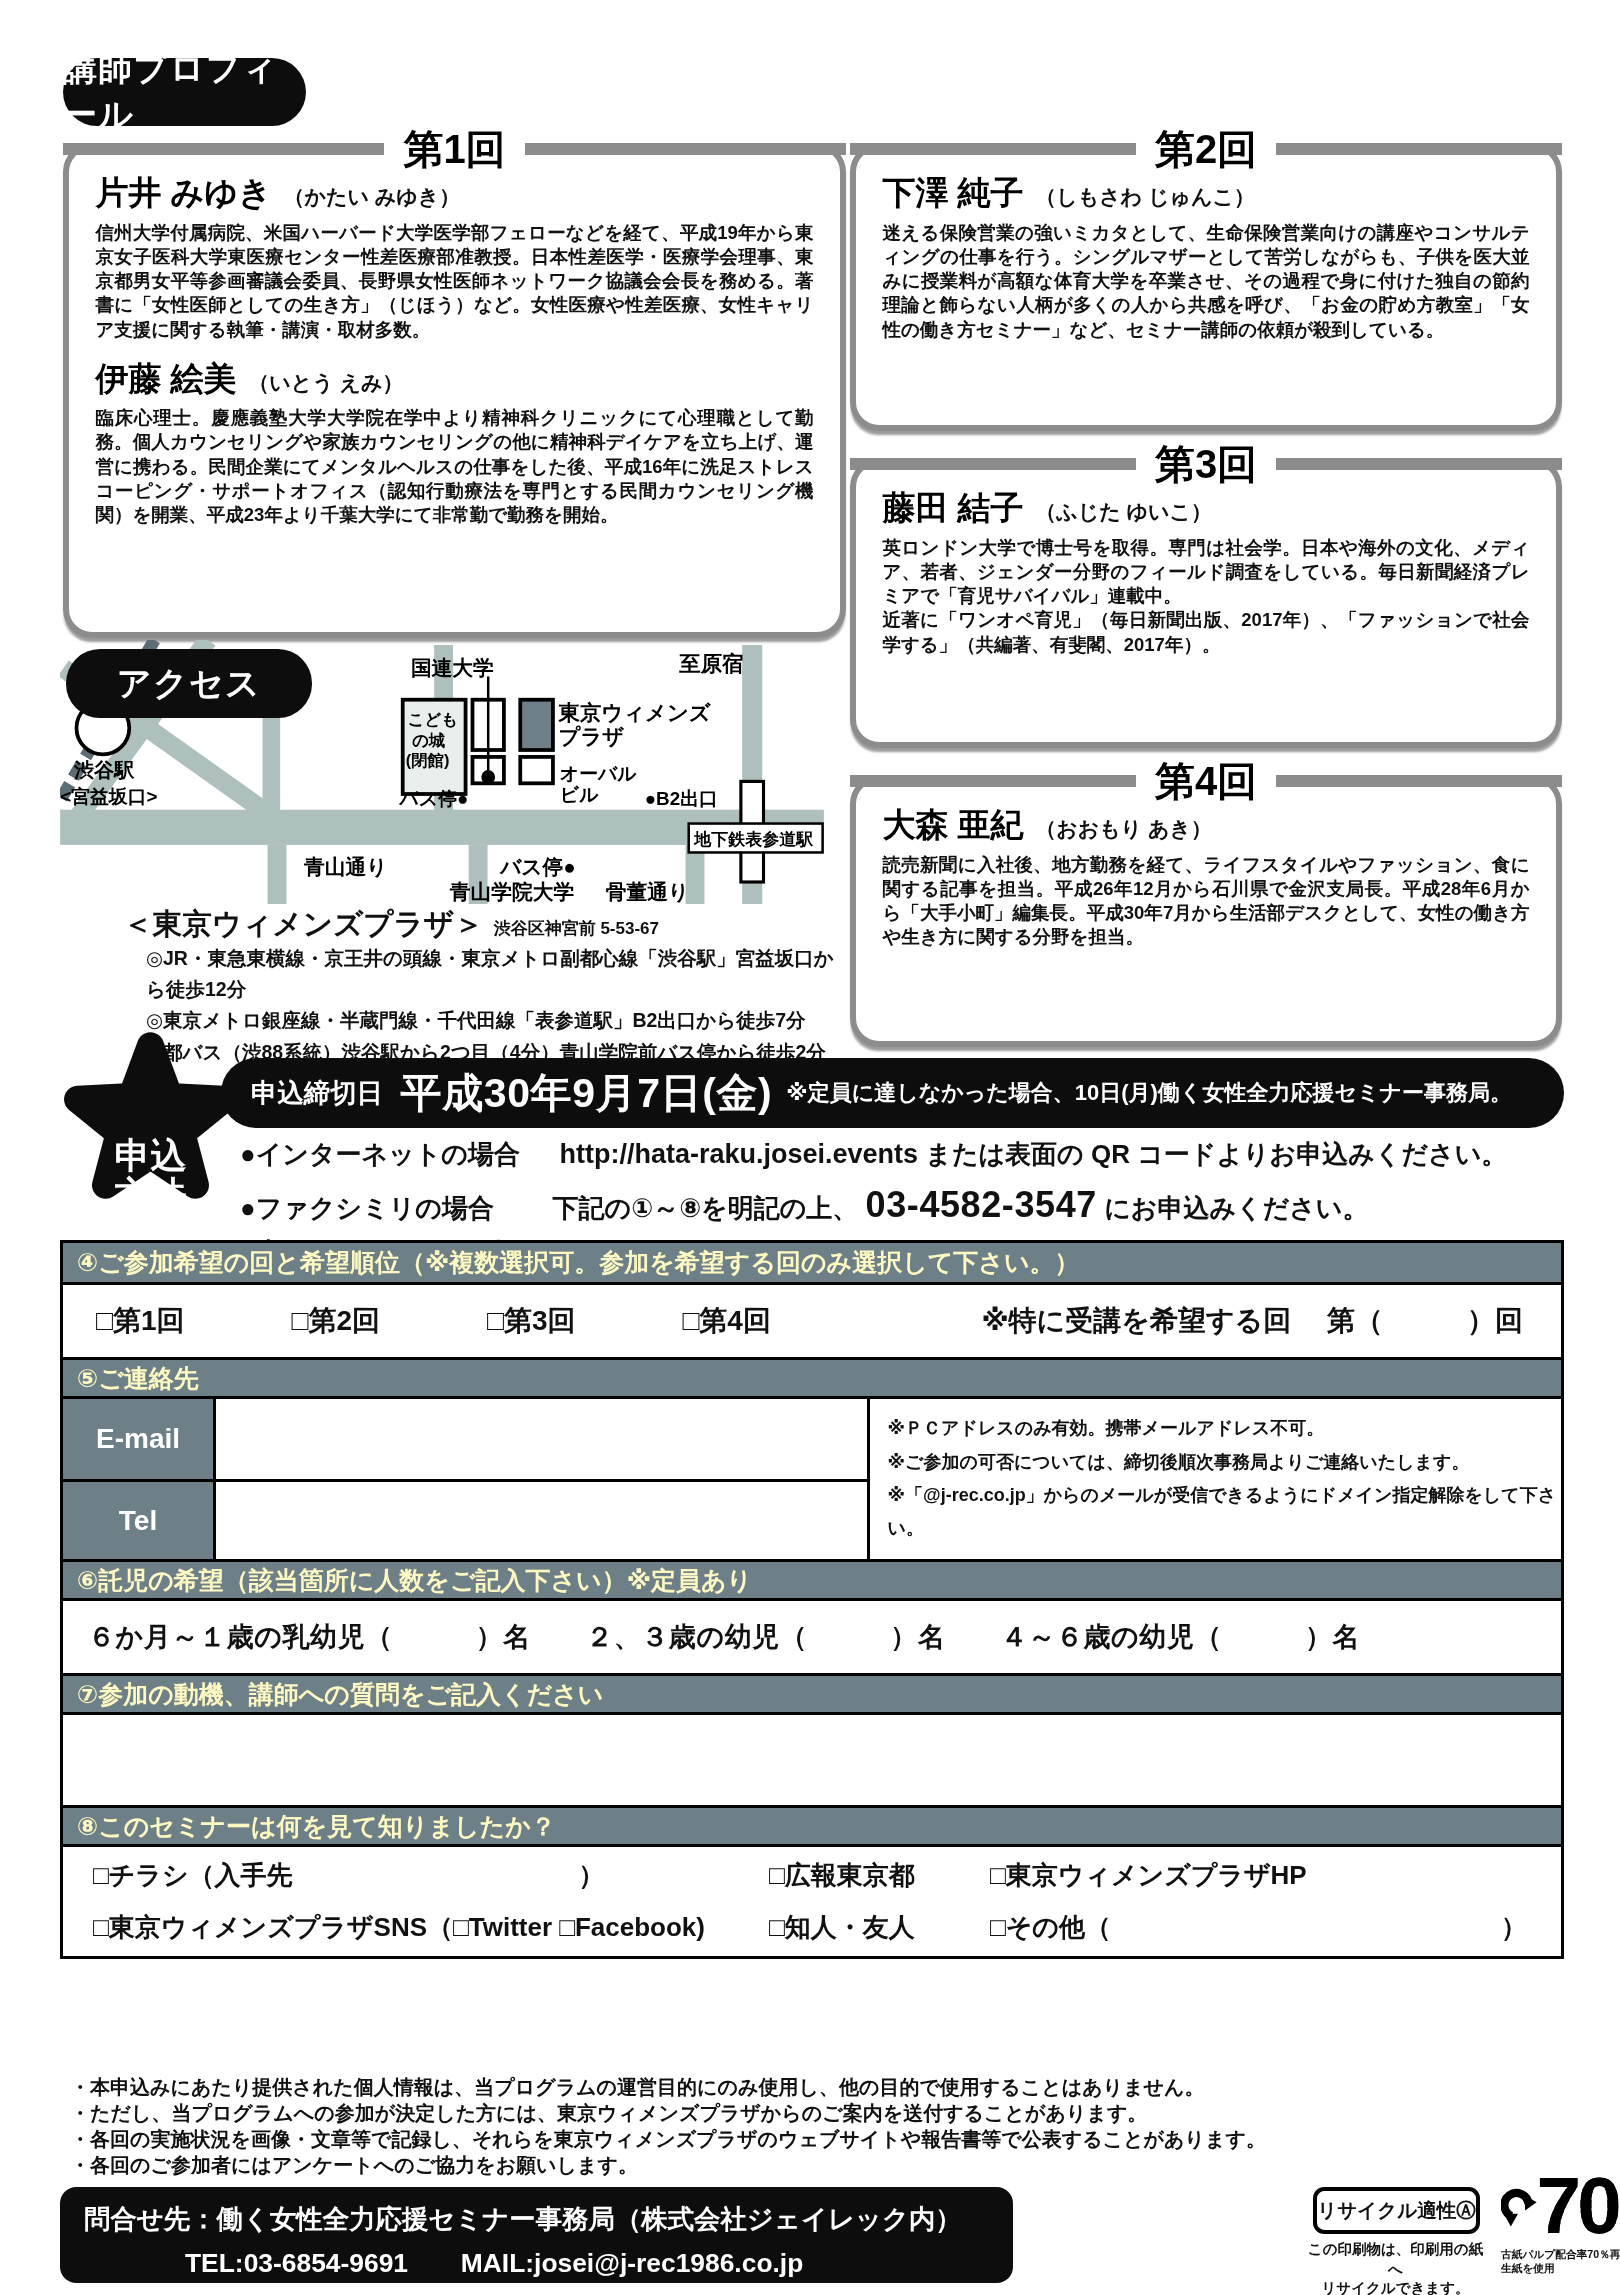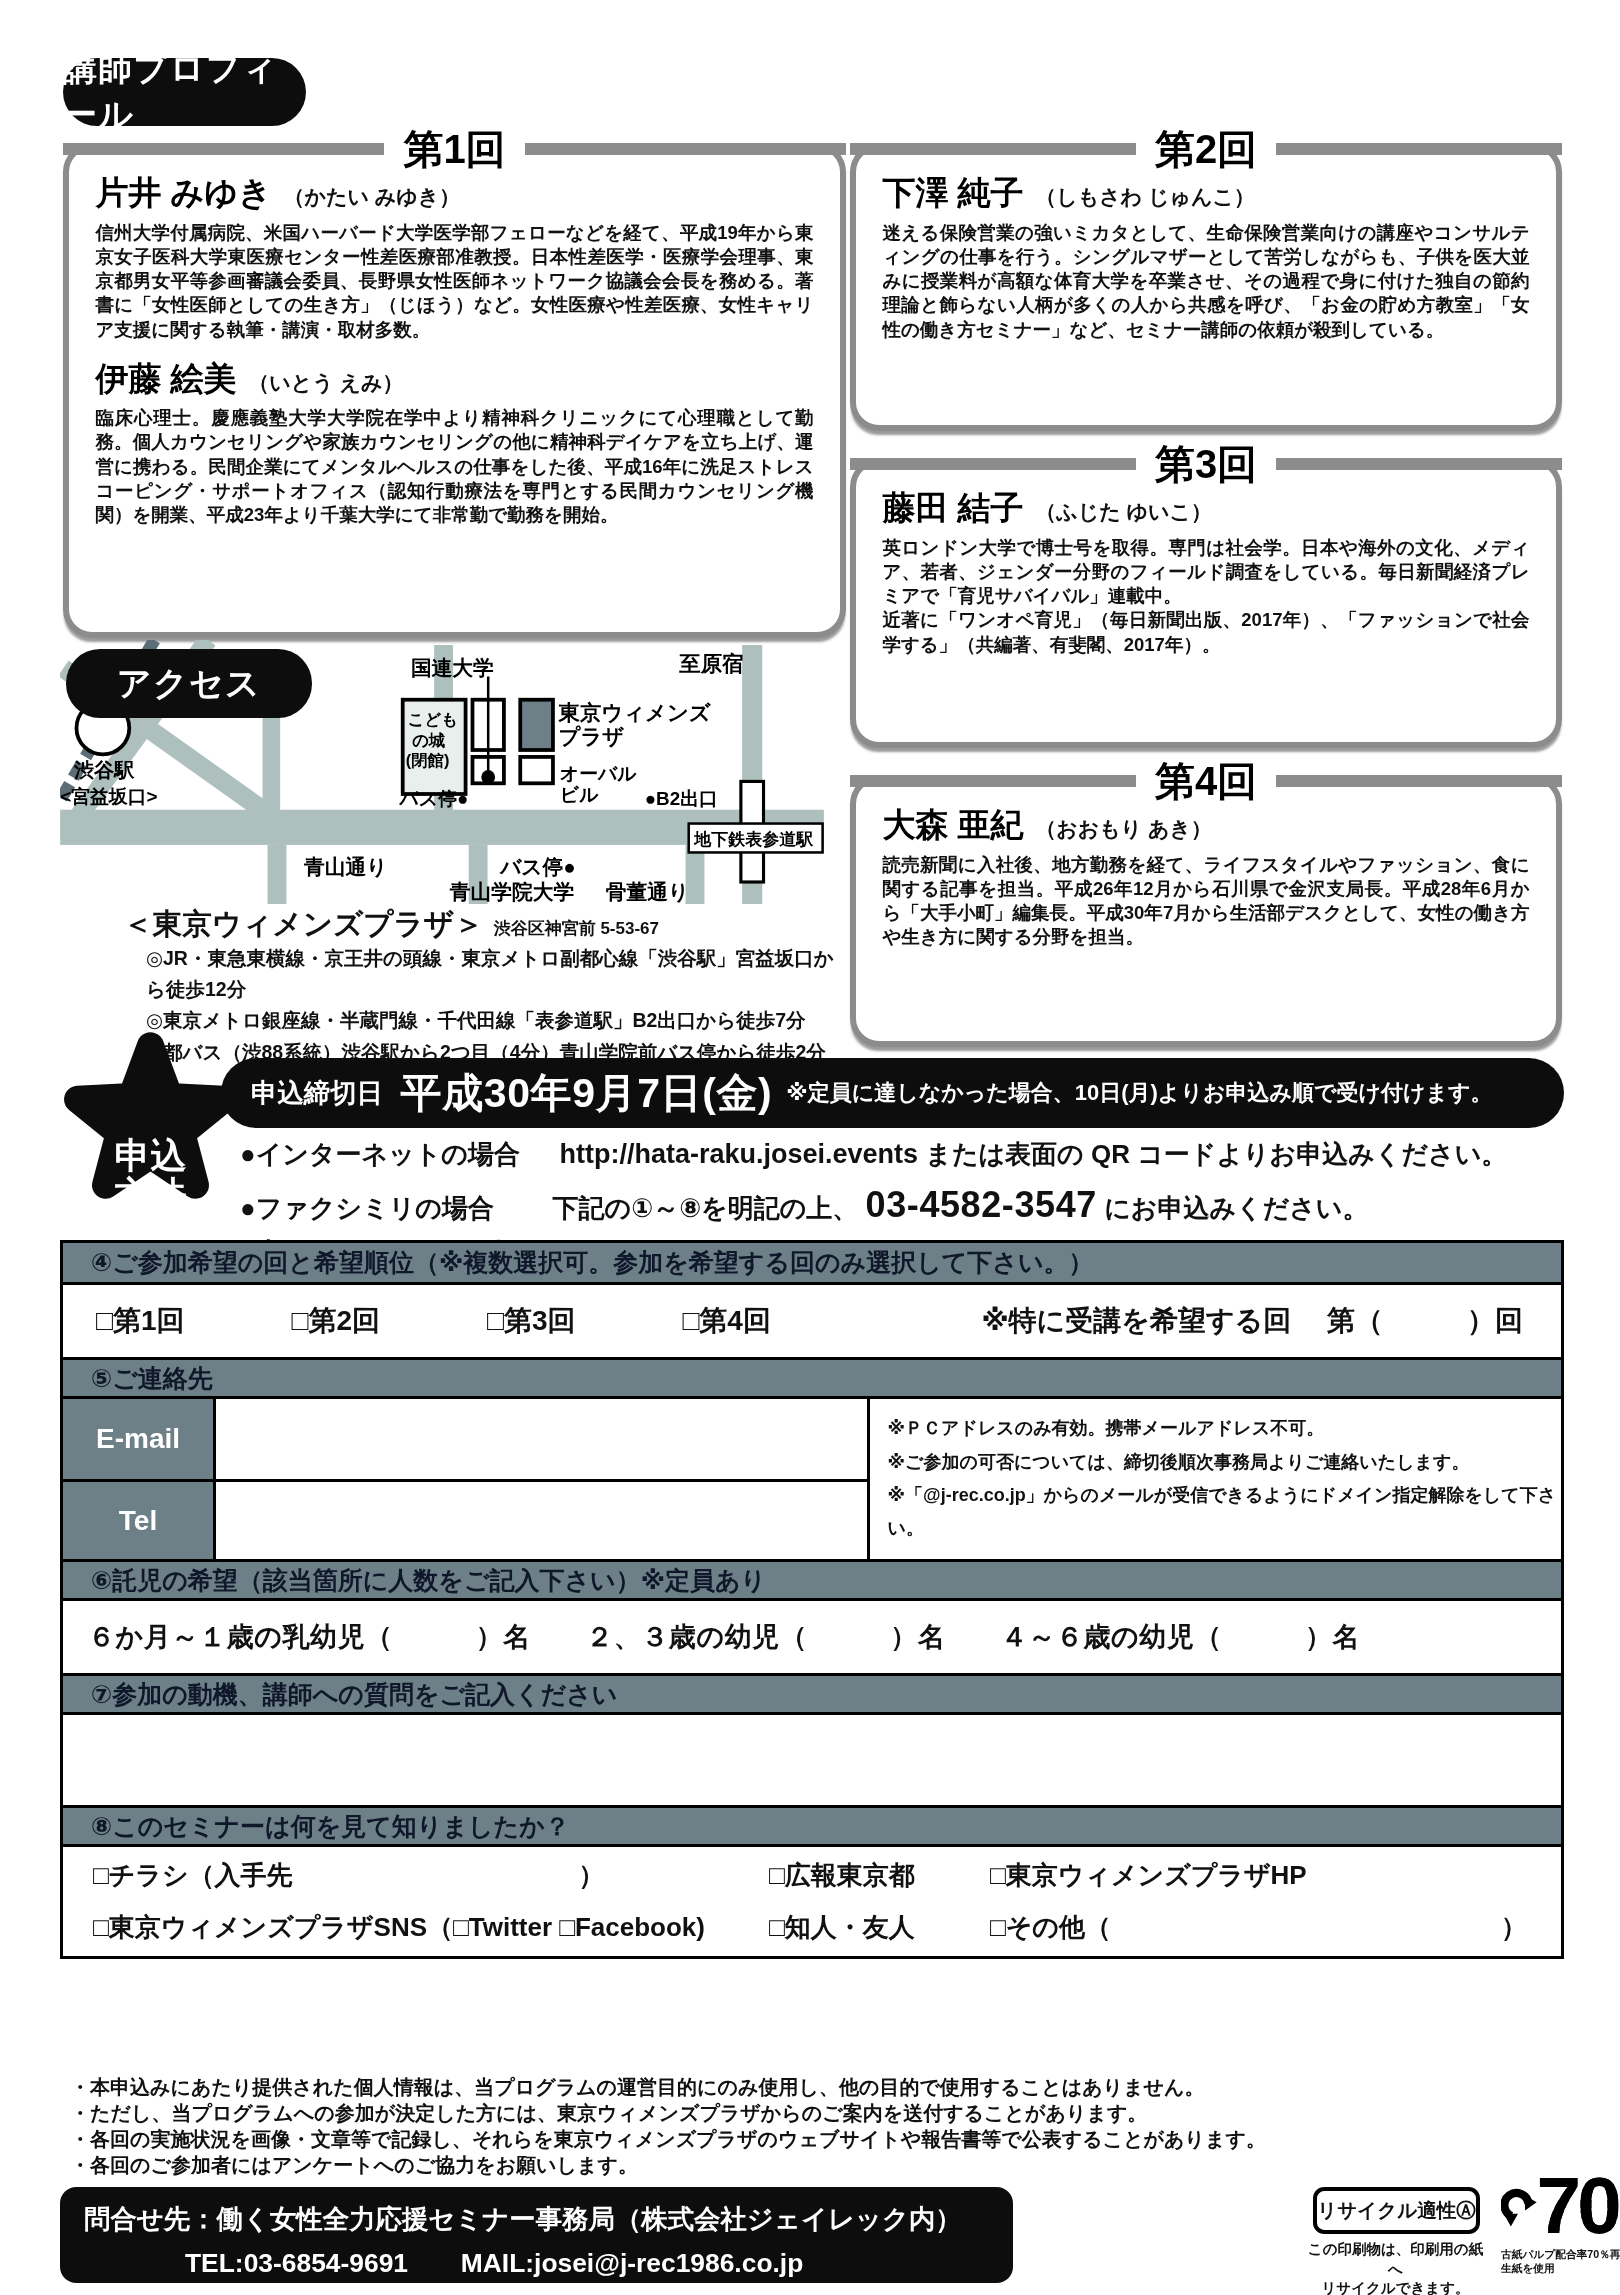--- a/index.html
+++ b/index.html
@@ -63,22 +63,22 @@
   .bullets .url{font-size:27px;}
   .bullets .tel{font-size:36px;letter-spacing:0.6px;}
   
   .form{
     position:absolute;left:60px;top:1240px;width:1504px;border:3.8px solid #000;background:#fff;
   }
   .grayc{background:#6e8087;color:#fff;font-weight:bold;}
   .row{display:grid;border-top:3.1px solid #000;}
   .row:first-child{border-top:none;}
   .hdrrow{
-    background:#6e8087;color:#0f172a;font-size:25px;font-weight:bold;
-    display:flex;align-items:center;padding-left:28px;height:39px;
+    background:#6e8087;color:#fef9c3;font-size:25px;font-weight:bold;
+    display:flex;align-items:center;padding-left:14px;height:39px;
   }
   .r1{grid-template-columns:150px 609px 140px 143px 69px 1fr;height:88px;}
   .r1 > div{border-left:3.1px solid #000;}
   .r1 > div:first-child{border-left:none;}
   .cell-vc{display:flex;align-items:center;justify-content:center;flex-direction:column;}
   .furigana{font-size:20px;font-weight:bold;}
   .name-label{font-size:26.4px;font-weight:bold;margin-top:3.8px;}
   .age-unit{display:flex;align-items:flex-end;justify-content:flex-end;padding:0 11.3px 7.5px 0;font-size:24px;font-weight:900;}
   .residence{display:flex;align-items:center;padding-left:21.4px;font-size:27px;font-weight:900;letter-spacing:0.6px;}
   .r3{grid-template-columns:1fr;height:75px;}
@@ -250,21 +250,21 @@
     </svg>
     <div class="star-text">
       <span>申込</span>
       <span>方法</span>
     </div>
   </div>
 
   <div class="banner">
     <span class="lbl">申込締切日</span>
     <span class="date">平成30年9月7日(金)</span>
-    <span class="note">※定員に達しなかった場合、10日(月)よりお申込み順で受け付けます。</span>
+    <span class="note">※定員に達しなかった場合、10日(月)働く女性全力応援セミナー事務局。</span>
   </div>
 
   <div class="bullets">
     <div class="bl">
       <span>●インターネットの場合</span>
       <span style="display:inline-block;width:25px;"></span>
       <span class="url">http://hata-raku.josei.events</span>
       <span> または表面の QR コードよりお申込みください。</span>
     </div>
     <div class="bl" style="margin-top:10px;">

